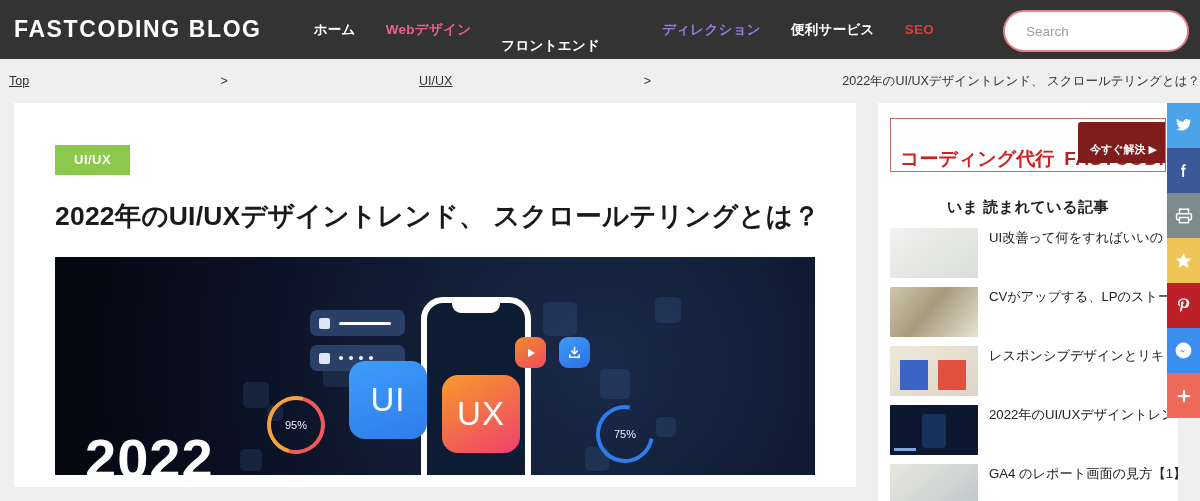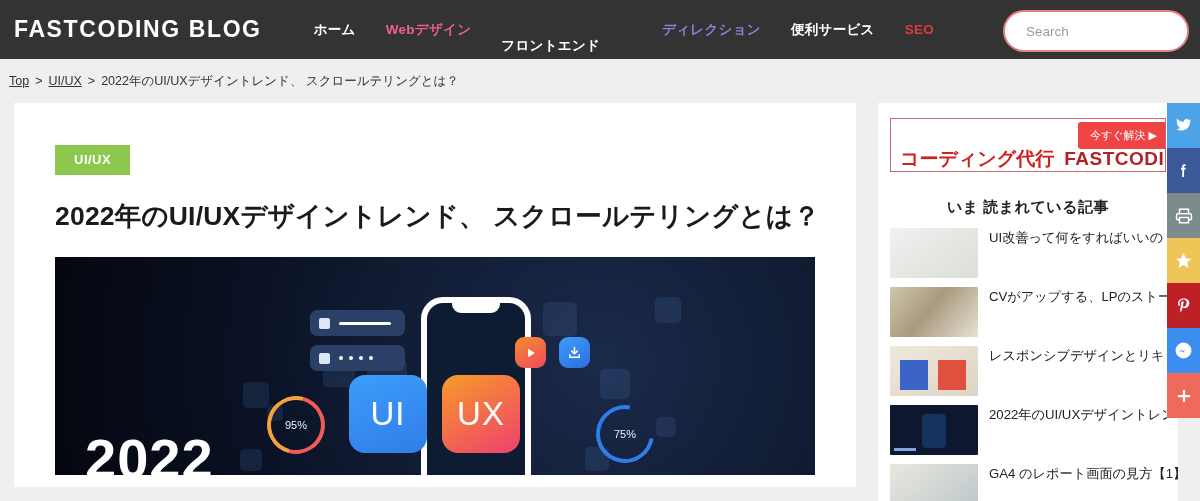--- a/index.html
+++ b/index.html
@@ -58,20 +58,21 @@
 
   
   .breadcrumb {
     width: 1200px; height: 44px;
     background: #efefef;
     display: flex; align-items: center;
     padding-left: 9px;
     font-size: 12.5px;
     color: #333;
     white-space: nowrap;
+    justify-content: space-between;
   }
   .crumb-link { color: #333; text-decoration: underline; cursor: pointer; }
   .crumb-sep { margin: 0 6px; color: #333; }
   .crumb-current { color: #333; }
 
   
   .page-body {
     position: relative;
     width: 1200px;
     height: 384px;
@@ -146,21 +147,21 @@
   .hf-dots { display: flex; gap: 6px; }
   .hf-dots i { width: 4px; height: 4px; background: #ffffff; border-radius: 50%; display: block; }
 
   .tile-ui, .tile-ux {
     position: absolute;
     width: 78px; height: 78px;
     border-radius: 16px;
     display: flex; align-items: center; justify-content: center;
     color: #ffffff; font-size: 33px; font-weight: 400; letter-spacing: 1px;
   }
-  .tile-ui { left: 294px; top: 118px; background: linear-gradient(160deg,#3d9dfa,#2f7de8); }
+  .tile-ui { left: 294px; top: 104px; background: linear-gradient(160deg,#3d9dfa,#2f7de8); }
   .tile-ux { left: 387px; top: 118px; background: linear-gradient(150deg,#f79b28,#ef3f6e); }
 
   .mini-icon {
     position: absolute; width: 31px; height: 31px; border-radius: 9px;
     display: flex; align-items: center; justify-content: center;
   }
   .mini-icon.play { left: 460px; top: 80px; background: linear-gradient(150deg,#f58b2c,#ef4a5e); }
   .mini-icon.dl   { left: 504px; top: 80px; background: linear-gradient(150deg,#3f9bfb,#2b6fe0); }
 
   .ring {
@@ -202,23 +203,23 @@
     position: absolute; left: 9px; top: 5px;
     font-size: 19px; font-weight: 700; color: #141414; white-space: nowrap;
   }
   .ad-line2 {
     position: absolute; left: 9px; top: 27px;
     font-size: 19px; font-weight: 700; color: #cf2020; white-space: nowrap;
   }
   .ad-line2 .ad-fc { color: #b32222; margin-left: 10px; letter-spacing: .5px; }
   .ad-cta {
     position: absolute; right: -16px; top: 3px;
-    background: #ef4444; color: #fff;
-    font-size: 11px; font-weight: 400;
-    padding: 6px 24px 6px 12px;
+    background: #7f1d1d; color: #fff;
+    font-size: 11px; font-weight: 700;
+    padding: 20px 24px 6px 12px;
     border-radius: 3px; white-space: nowrap;
   }
   .pop-heading {
     text-align: center;
     font-size: 15px; font-weight: 700; color: #222;
     margin-top: 26px;
     letter-spacing: .5px;
   }
   .pop-list { margin-top: 11px; }
   .pop-item {

